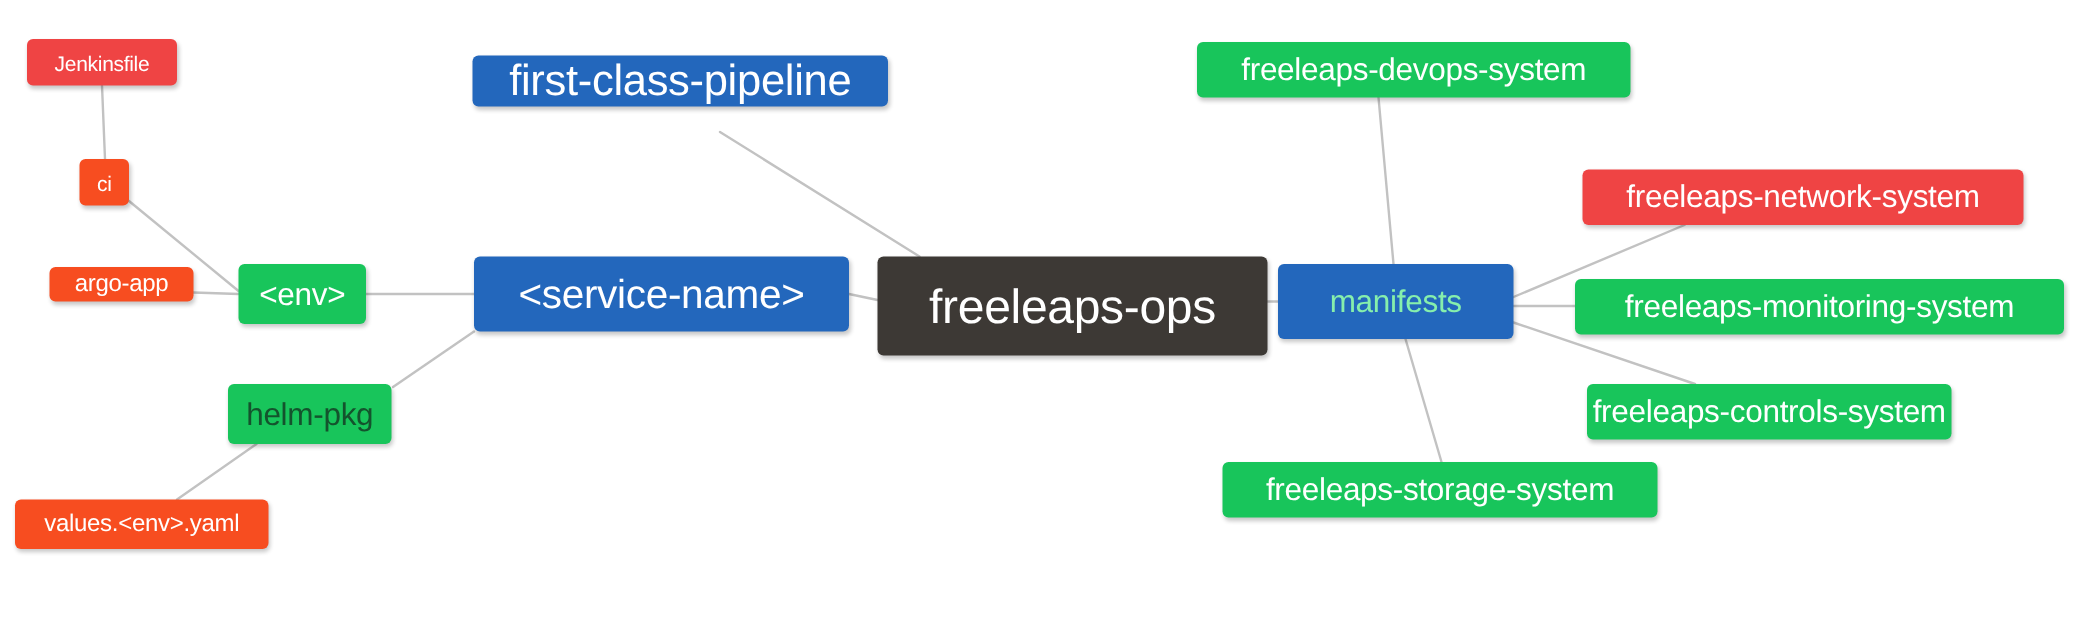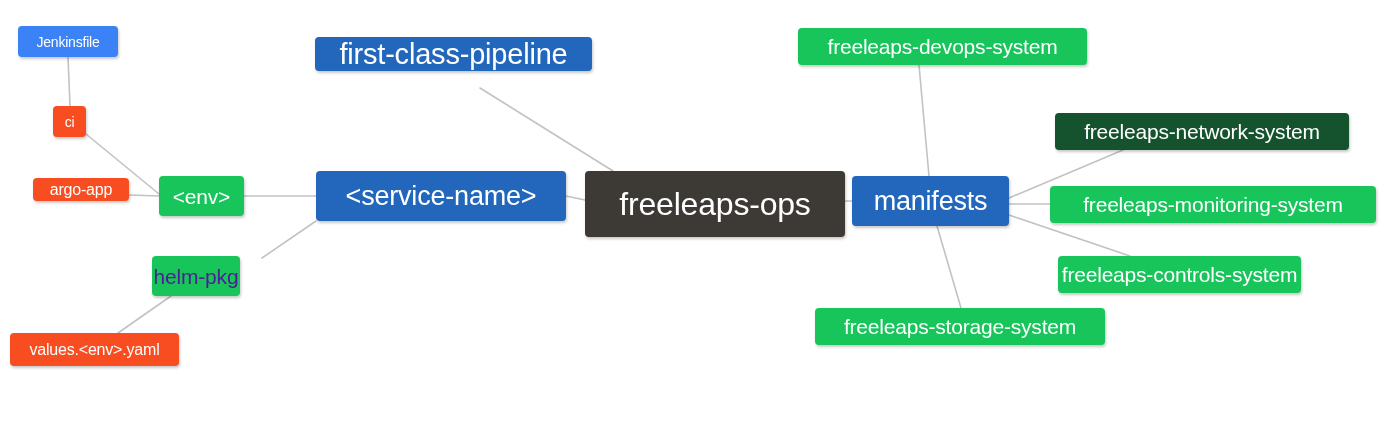--- a/index.html
+++ b/index.html
@@ -59,54 +59,54 @@
       <line x1="566" y1="196" x2="585" y2="200" stroke="#c2c2c2" stroke-width="1.6" stroke-linecap="round"></line>
       <line x1="480" y1="88" x2="613" y2="171" stroke="#c2c2c2" stroke-width="1.6" stroke-linecap="round"></line>
       <line x1="845" y1="201" x2="852" y2="201" stroke="#c2c2c2" stroke-width="1.6" stroke-linecap="round"></line>
       <line x1="929" y1="176" x2="919" y2="65" stroke="#c2c2c2" stroke-width="1.6" stroke-linecap="round"></line>
       <line x1="1009" y1="198" x2="1123" y2="150" stroke="#c2c2c2" stroke-width="1.6" stroke-linecap="round"></line>
       <line x1="1009" y1="204" x2="1050" y2="204" stroke="#c2c2c2" stroke-width="1.6" stroke-linecap="round"></line>
       <line x1="1009" y1="215" x2="1130" y2="256" stroke="#c2c2c2" stroke-width="1.6" stroke-linecap="round"></line>
       <line x1="937" y1="226" x2="961" y2="308" stroke="#c2c2c2" stroke-width="1.6" stroke-linecap="round"></line>
     </svg>
   <div id="node-layer">
-      <div class="node" style="left: 18px; top: 26px; width: 100px; height: 31px; background: #3b82f6; font-size: 14px; color: rgb(255, 255, 255);">
+      <div class="node" style="left: 18px; top: 26px; width: 100px; height: 31px; background: #ef4444; font-size: 14px; color: rgb(255, 255, 255);">
         <span class="node-label">Jenkinsfile</span>
       </div>
       <div class="node" style="left: 53px; top: 106px; width: 33px; height: 31px; background: rgb(247, 77, 32); font-size: 14px; color: rgb(255, 255, 255);">
         <span class="node-label">ci</span>
       </div>
       <div class="node" style="left: 33px; top: 178px; width: 96px; height: 23px; background: rgb(247, 77, 32); font-size: 16px; color: rgb(255, 255, 255);">
         <span class="node-label">argo-app</span>
       </div>
       <div class="node" style="left: 159px; top: 176px; width: 85px; height: 40px; background: rgb(24, 197, 91); font-size: 21px; color: rgb(255, 255, 255);">
         <span class="node-label">&lt;env&gt;</span>
       </div>
-      <div class="node" style="left: 152px; top: 256px; width: 88px; height: 40px; background: rgb(24, 197, 91); font-size: 21px; color: #4c1d95;">
+      <div class="node" style="left: 152px; top: 256px; width: 109px; height: 40px; background: rgb(24, 197, 91); font-size: 21px; color: #14532d;">
         <span class="node-label">helm-pkg</span>
       </div>
       <div class="node" style="left: 10px; top: 333px; width: 169px; height: 33px; background: rgb(247, 77, 32); font-size: 16px; color: rgb(255, 255, 255);">
         <span class="node-label">values.&lt;env&gt;.yaml</span>
       </div>
       <div class="node" style="left: 315px; top: 37px; width: 277px; height: 34px; background: rgb(35, 103, 188); font-size: 29px; color: rgb(255, 255, 255);">
         <span class="node-label">first-class-pipeline</span>
       </div>
       <div class="node" style="left: 316px; top: 171px; width: 250px; height: 50px; background: rgb(35, 103, 188); font-size: 27px; color: rgb(255, 255, 255); justify-content: center;">
         <span class="node-label">&lt;service-name&gt;</span>
       </div>
       <div class="node" style="left: 585px; top: 171px; width: 260px; height: 66px; background: rgb(61, 57, 53); font-size: 32px; color: rgb(255, 255, 255);">
         <span class="node-label">freeleaps-ops</span>
       </div>
-      <div class="node" style="left: 852px; top: 176px; width: 157px; height: 50px; background: rgb(35, 103, 188); font-size: 27px; color: #ffffff;">
+      <div class="node" style="left: 852px; top: 176px; width: 157px; height: 50px; background: rgb(35, 103, 188); font-size: 21px; color: #86efac;">
         <span class="node-label">manifests</span>
       </div>
       <div class="node" style="left: 798px; top: 28px; width: 289px; height: 37px; background: rgb(24, 197, 91); font-size: 21px; color: rgb(255, 255, 255);">
         <span class="node-label">freeleaps-devops-system</span>
       </div>
-      <div class="node" style="left: 1055px; top: 113px; width: 294px; height: 37px; background: #14532d; font-size: 21px; color: rgb(255, 255, 255); align-items: center;">
+      <div class="node" style="left: 1055px; top: 113px; width: 294px; height: 37px; background: #ef4444; font-size: 21px; color: rgb(255, 255, 255); align-items: center;">
         <span class="node-label">freeleaps-network-system</span>
       </div>
       <div class="node" style="left: 1050px; top: 186px; width: 326px; height: 37px; background: rgb(24, 197, 91); font-size: 21px; color: rgb(255, 255, 255);">
         <span class="node-label">freeleaps-monitoring-system</span>
       </div>
       <div class="node" style="left: 1058px; top: 256px; width: 243px; height: 37px; background: rgb(24, 197, 91); font-size: 21px; color: rgb(255, 255, 255);">
         <span class="node-label">freeleaps-controls-system</span>
       </div>
       <div class="node" style="left: 815px; top: 308px; width: 290px; height: 37px; background: rgb(24, 197, 91); font-size: 21px; color: rgb(255, 255, 255);">
         <span class="node-label">freeleaps-storage-system</span>

